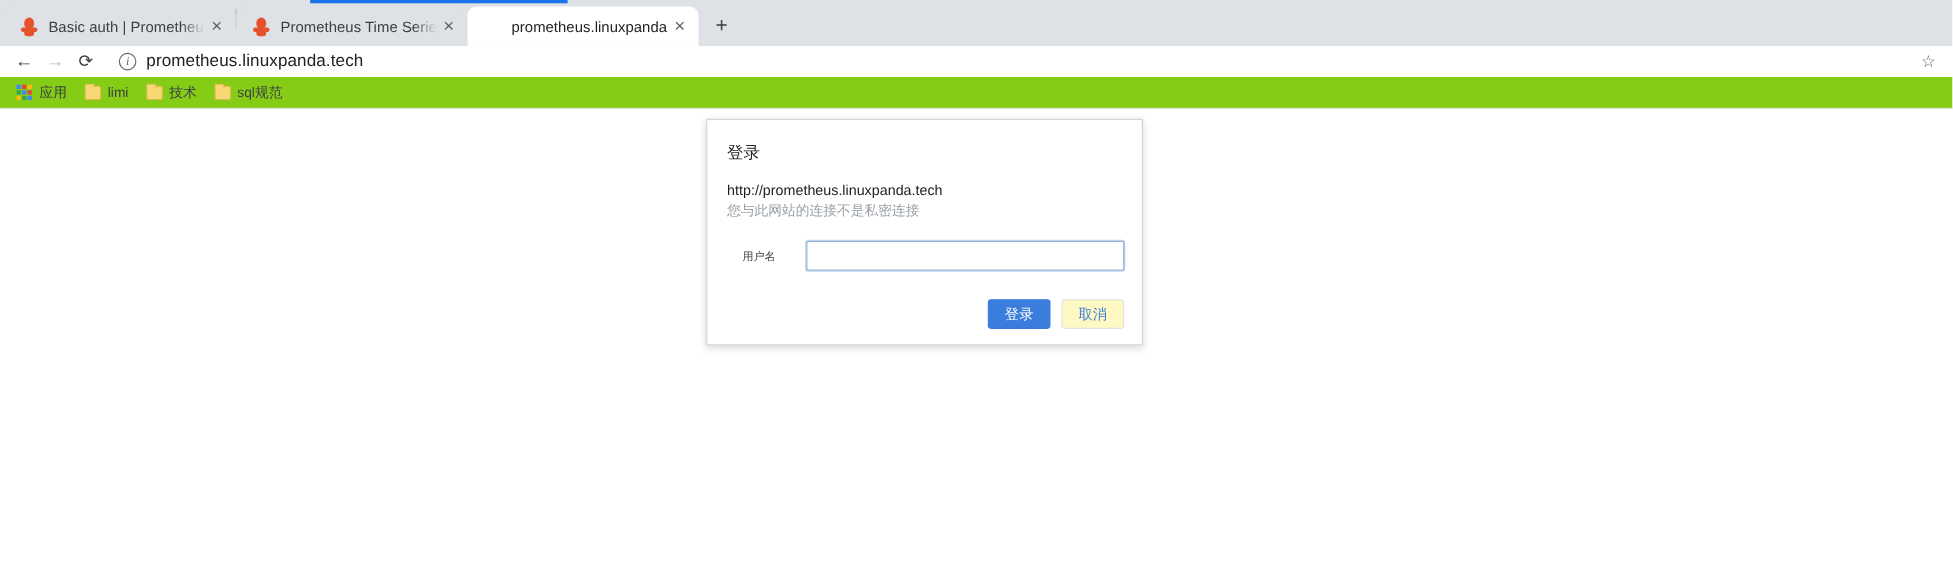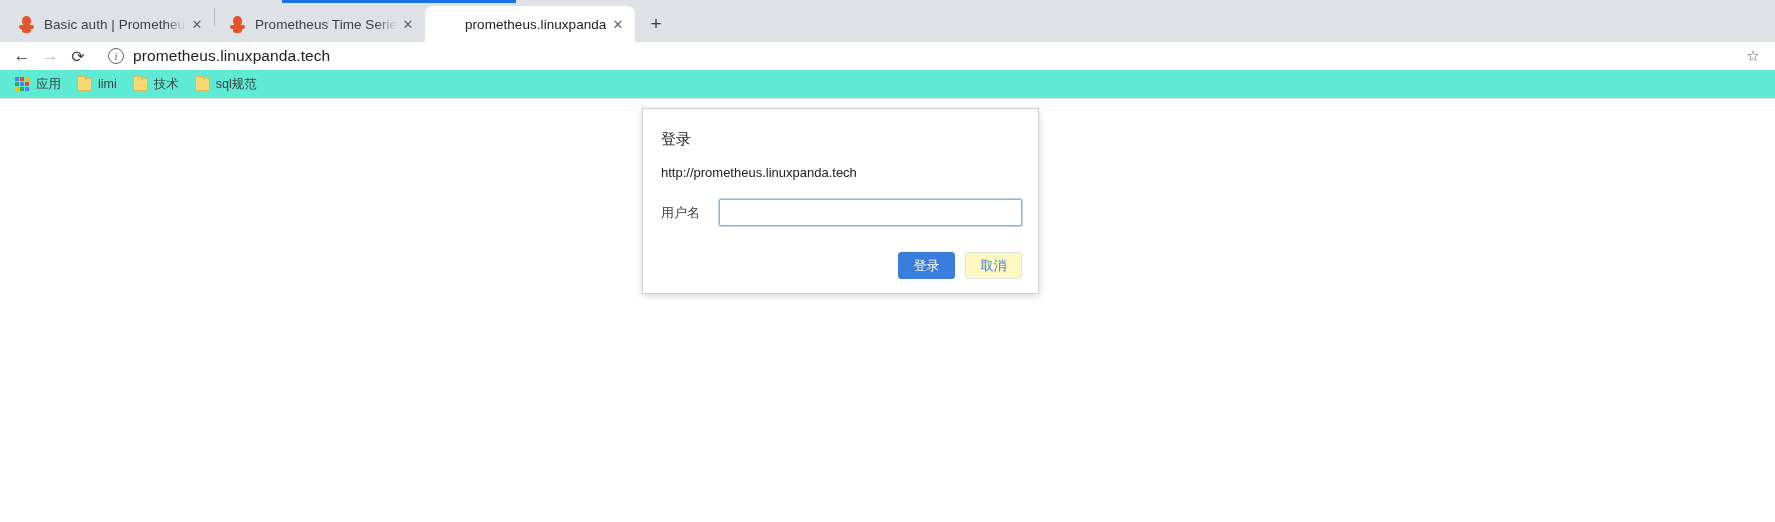--- a/index.html
+++ b/index.html
@@ -160,21 +160,21 @@
     width: 24px; height: 24px;
     display: flex; align-items: center; justify-content: center;
     color: #5f6368;
     font-size: 15px;
     flex: 0 0 24px;
   }
 
   
   .bookmarks {
     height: 29px;
-    background: #5eead4;
+    background: #84cc16;
     display: flex;
     align-items: center;
     padding-left: 10px;
     border-bottom: 1px solid #dadce0;
   }
   .bm {
     display: flex;
     align-items: center;
     height: 24px;
     padding: 0 8px 0 4px;
@@ -257,23 +257,23 @@
     margin: 0 0 0 2px;
   }
   .field-row {
     display: flex;
     align-items: center;
     margin-top: 19px;
   }
   .field-label {
     width: 58px;
     flex: 0 0 58px;
-    font-size: 13px;
+    font-size: 10px;
     color: #3c4043;
-    margin-left: 2px;
+    margin-left: 16px;
   }
   .field-input {
     flex: 1 1 auto;
     height: 27px;
     border: 1px solid #b8c4d4;
     border-radius: 2px;
     background: #ffffff;
     outline: none;
     font-size: 13px;
     padding: 0 6px;
@@ -393,20 +393,21 @@
     <span class="folder-icon"></span>
     <span class="bm-label">sql规范</span>
   </div>
 </div>
 
 <div class="page">
 
   <div class="dialog">
     <div class="dlg-title">登录</div>
     <div class="dlg-url">http://prometheus.linuxpanda.tech</div>
+    <div class="dlg-warn">您与此网站的连接不是私密连接</div>
 
     <div class="field-row">
       <div class="field-label">用户名</div>
       <input class="field-input focused" type="text" value="" style="">
     </div>
 
 
     <div class="dlg-actions">
       <div class="btn btn-primary">登录</div>
       <div class="btn btn-secondary">取消</div>

